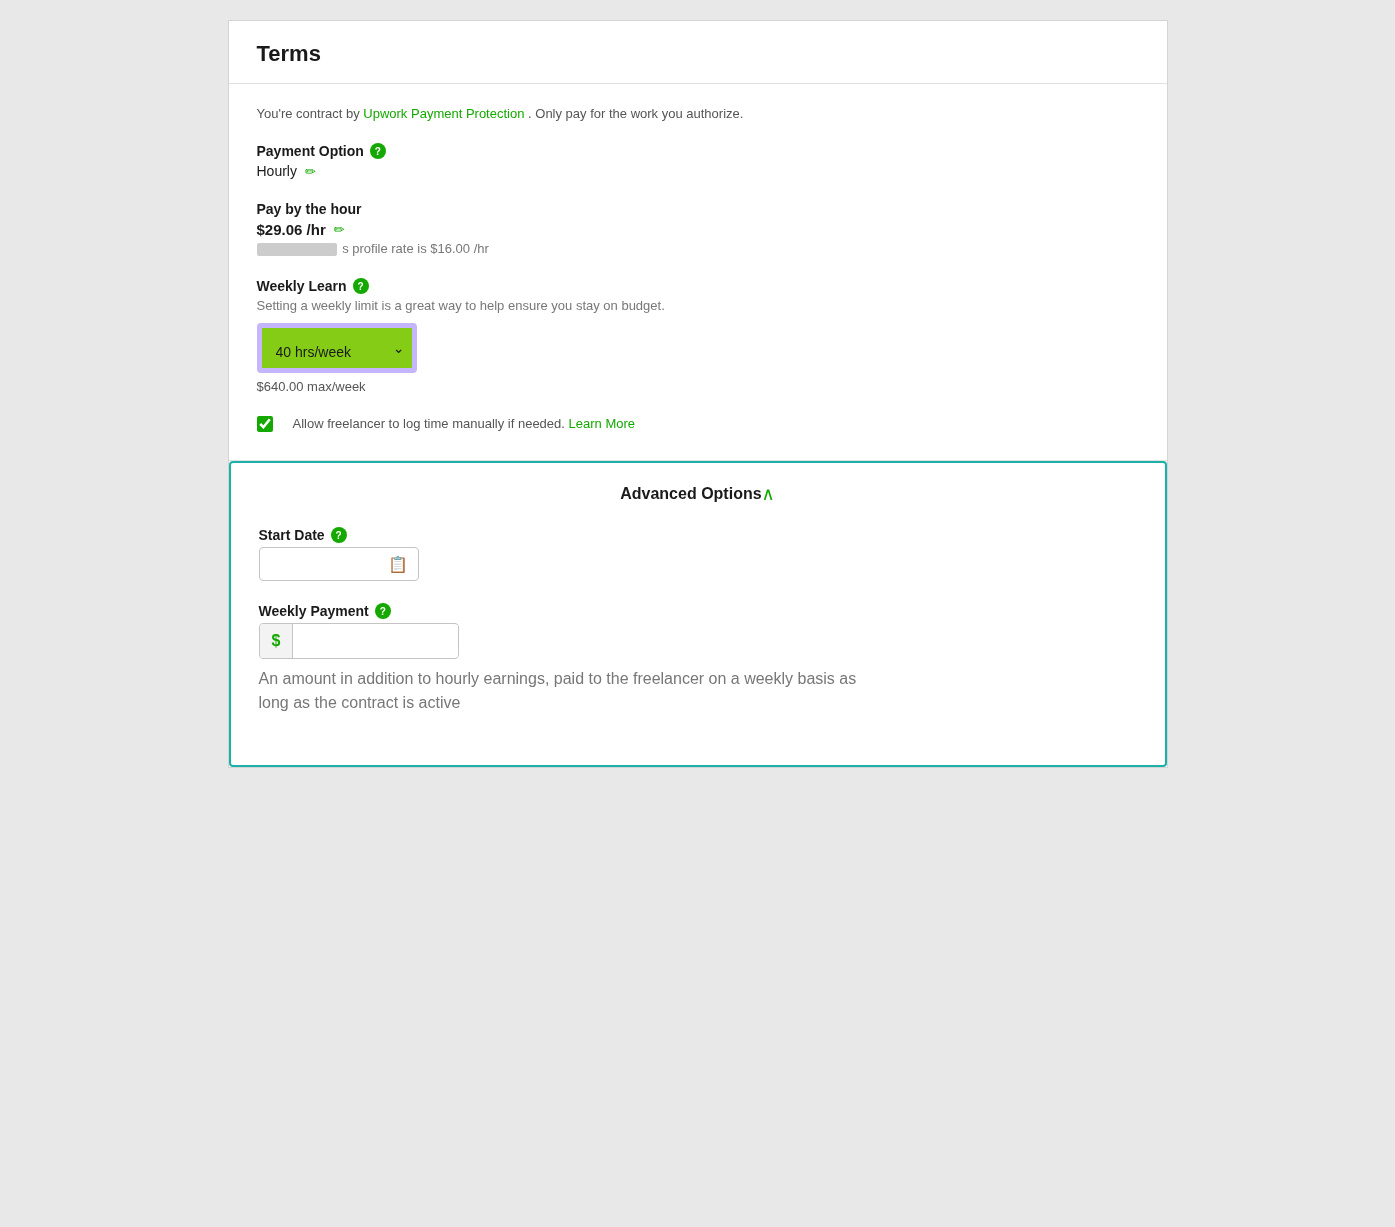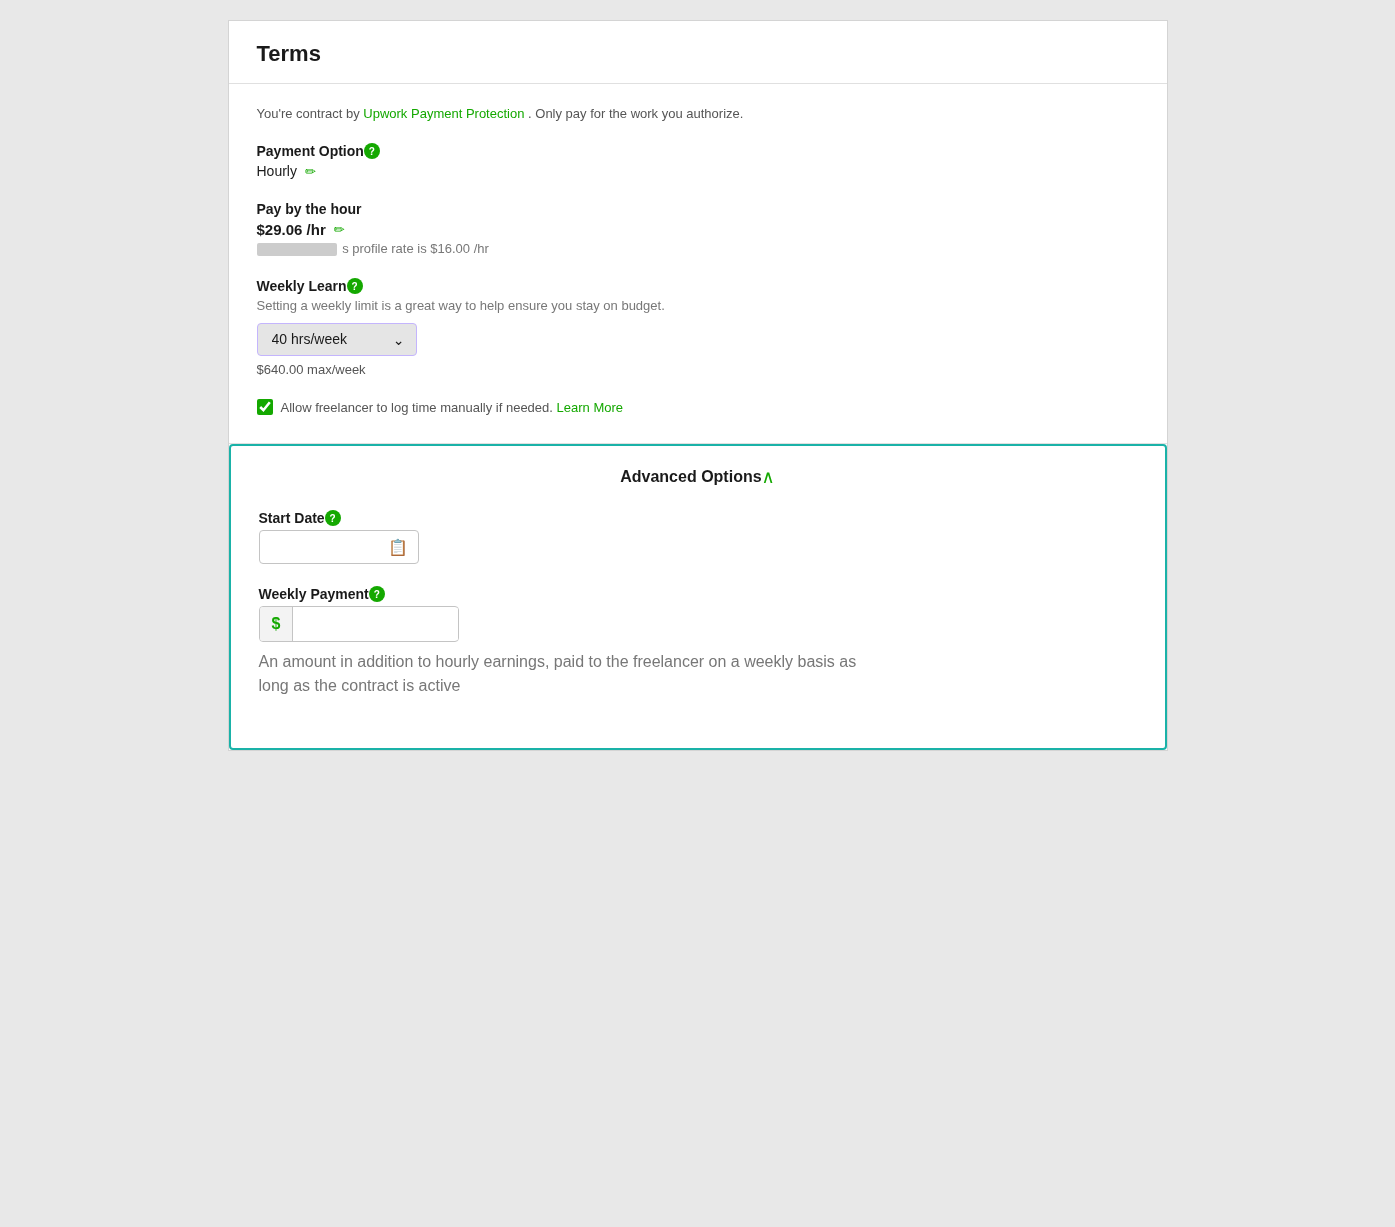--- a/index.html
+++ b/index.html
@@ -44,20 +44,21 @@
     }
     .field-block {
       margin-bottom: 22px;
     }
     .field-label {
       font-size: 14px;
       font-weight: 700;
       color: #1a1a1a;
       display: flex;
       align-items: center;
+      gap: 6px;
       margin-bottom: 4px;
     }
     .help-icon {
       display: inline-flex;
       align-items: center;
       justify-content: center;
       width: 16px;
       height: 16px;
       border-radius: 50%;
       background: #14a800;
@@ -101,24 +102,24 @@
       font-size: 15px;
       font-weight: 600;
       color: #1a1a1a;
     }
     .dropdown-wrapper {
       position: relative;
       display: inline-block;
     }
     .dropdown-select {
       appearance: none;
-      background: #e5e5e5;
-      border: 1px solid #c4b5fd;
+      background: #84cc16;
+      border: 5px solid #c4b5fd;
       border-radius: 4px;
-      padding: 7px 40px 8px 14px;
+      padding: 16px 40px 8px 14px;
       font-size: 14px;
       color: #1a1a1a;
       cursor: pointer;
       min-width: 160px;
     }
     .dropdown-arrow {
       position: absolute;
       right: 12px;
       top: 50%;
       transform: translateY(-50%);
@@ -126,22 +127,21 @@
       pointer-events: none;
       font-size: 14px;
     }
     .max-week-text {
       font-size: 13px;
       color: #555;
       margin-top: 6px;
     }
     .checkbox-row {
       display: flex;
-      align-items: center;
-      gap: 8px;
+      gap: 20px;
       margin-top: 16px;
     }
     .checkbox-input {
       width: 16px;
       height: 16px;
       accent-color: #14a800;
       cursor: pointer;
       flex-shrink: 0;
     }
     .checkbox-label {

